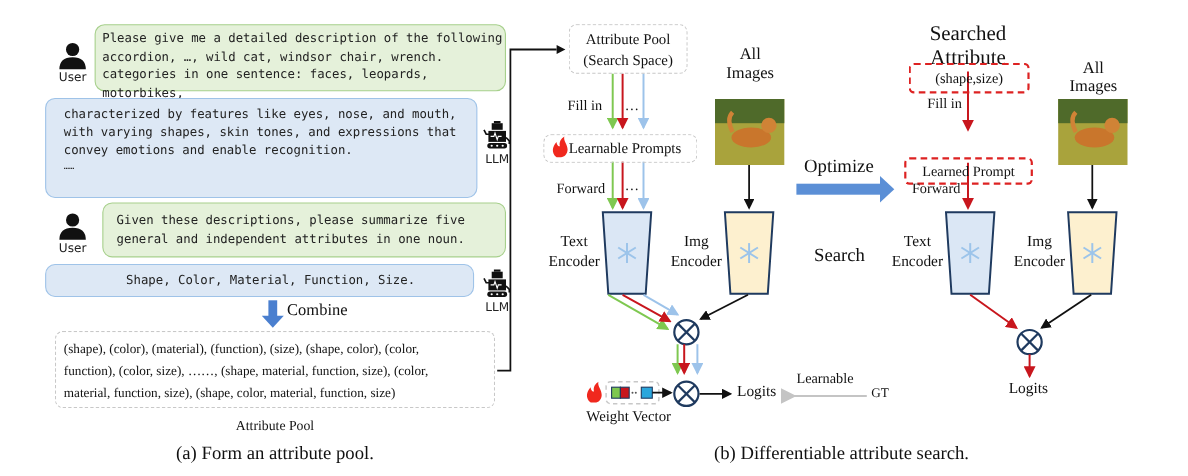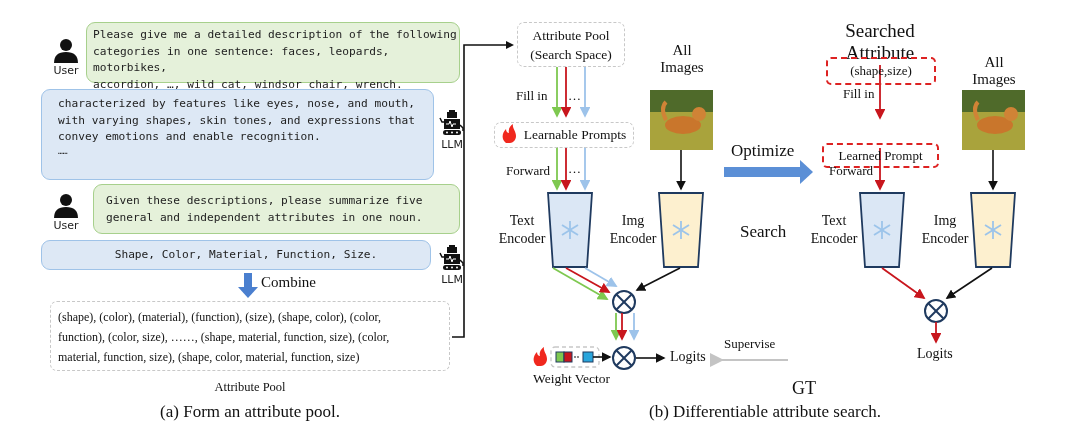--- a/index.html
+++ b/index.html
@@ -20,22 +20,22 @@
 
 <div class="abs" style="left:50px;top:38px;width:32px;">
   <svg width="32" height="26" style="position:static;display:block;margin:0 auto;">
     <circle cx="16" cy="7" r="6" fill="#111"></circle>
     <path d="M4 25 Q4 14 16 14 Q28 14 28 25 Z" fill="#111"></path>
   </svg>
   <div class="role-label">User</div>
 </div>
 <div class="abs bubble-green mono" style="left:86px;top:22px;width:374px;height:61px;padding:4px 0 0 6px;">
   <div>Please give me a detailed description of the following</div>
+  <div>accordion, …, wild cat, windsor chair, wrench.</div>
   <div>categories in one sentence: faces, leopards, motorbikes,</div>
-  <div>accordion, …, wild cat, windsor chair, wrench.</div>
 </div>
 
 <div class="abs bubble-blue mono" style="left:41px;top:89px;width:393px;height:91px;padding:6px 0 0 16px;">
   <div>characterized by features like eyes, nose, and mouth,</div>
   <div>with varying shapes, skin tones, and expressions that</div>
   <div>convey emotions and enable recognition.</div>
   <div style="font-size:8px;line-height:12px;">……</div>
 </div>
 <div class="abs" style="left:437px;top:108px;width:30px;">
   <svg width="30" height="30" style="position:static;display:block;margin:0 auto;">
@@ -232,41 +232,41 @@
     <path d="M978 120 q-6 -12 0 -18" stroke="#d08336" stroke-width="4" fill="none"></path>
   </g>
 </svg>
 
 <div class="abs dashed-gray serif" style="left:517px;top:22px;width:108px;height:45px;text-align:center;font-size:13.5px;line-height:19px;padding-top:3px;">
   <div>Attribute Pool</div>
   <div>(Search Space)</div>
 </div>
 <div class="abs serif" style="left:516px;top:88px;font-size:13px;">Fill in</div>
 <div class="abs serif" style="left:568px;top:88px;font-size:13px;">…</div>
-<div class="abs dashed-gray serif" style="left:494px;top:122px;width:140px;height:26px;font-size:13.5px;line-height:23px;padding-left:22px;text-align:center;">
+<div class="abs dashed-gray serif" style="left:494px;top:122px;width:140px;height:26px;font-size:13.5px;line-height:23px;padding-left:22px;">
   <span>Learnable Prompts</span>
 </div>
 <div class="abs serif" style="left:506px;top:163px;font-size:13px;">Forward</div>
 <div class="abs serif" style="left:568px;top:161px;font-size:13px;">…</div>
 <div class="abs serif" style="left:651px;top:42px;width:62px;text-align:center;font-size:15px;line-height:17px;">
   <div>All</div>
   <div>Images</div>
 </div>
 <div class="abs serif" style="left:494px;top:212px;width:56px;text-align:center;font-size:14px;line-height:18px;">
   <div>Text</div>
   <div>Encoder</div>
 </div>
 <div class="abs serif" style="left:605px;top:212px;width:56px;text-align:center;font-size:14px;line-height:18px;">
   <div>Img</div>
   <div>Encoder</div>
 </div>
 <div class="abs serif" style="left:533px;top:371px;font-size:13.5px;">Weight Vector</div>
 <div class="abs serif" style="left:670px;top:349px;font-size:14px;">Logits</div>
-<div class="abs serif" style="left:724px;top:336px;font-size:13px;">Supervise</div>
-<div class="abs serif" style="left:792px;top:350px;font-size:18px;margin-top:28px;">GT</div>
+<div class="abs serif" style="left:724px;top:336px;font-size:13px;">Learnable</div>
+<div class="abs serif" style="left:792px;top:350px;font-size:12px;">GT</div>
 <div class="abs serif" style="left:731px;top:141px;font-size:17px;">Optimize</div>
 <div class="abs serif" style="left:740px;top:185px;font-size:17px;margin-top:37px;">Search</div>
 
 <div class="abs serif" style="left:820px;top:20px;width:120px;text-align:center;font-size:19px;">Searched Attribute</div>
 <div class="abs dashed-red serif" style="left:826px;top:37px;width:110px;height:28px;text-align:center;font-size:13px;line-height:24px;">
   <span>(shape,size)</span>
 </div>
 <div class="abs serif" style="left:843px;top:86px;font-size:13px;">Fill in</div>
 <div class="abs dashed-red serif" style="left:822px;top:123px;width:117px;height:25px;text-align:center;font-size:13px;line-height:21px;">
   <span>Learned Prompt</span>

